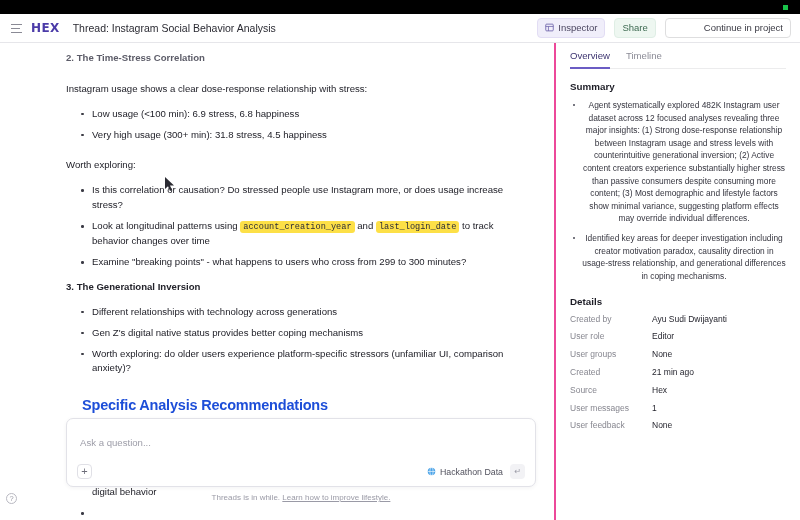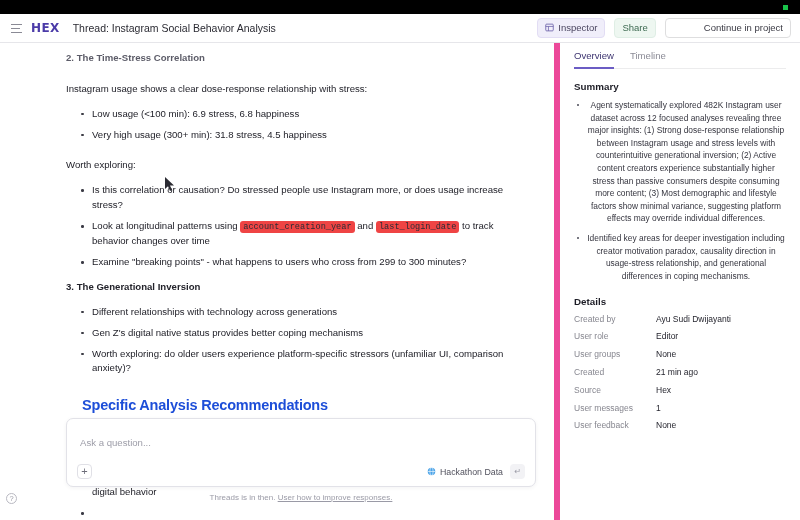--- a/index.html
+++ b/index.html
@@ -104,21 +104,21 @@
   ul.bl { list-style: none; margin: 0 8px 10px; padding: 0; }
   ul.bl > li {
     position: relative; padding-left: 18px; margin-bottom: 6px;
   }
   ul.bl > li::before {
     content: ""; position: absolute; left: 7px; top: 6px;
     width: 2.5px; height: 2.5px; border-radius: 50%; background: #3b3b45;
   }
   code {
     font-family: "Liberation Mono", monospace;
-    font-size: 8.6px; background: #ef4444; color: #2c2c36;
+    font-size: 8.6px; background: #fde047; color: #2c2c36;
     padding: 1px 3px; border-radius: 3px;
   }
 
   
   .cursor {
     position: absolute; left: 140px; top: 134px;
     width: 0; height: 0; pointer-events: none;
   }
   .cursor svg { display: block; }
 
@@ -155,21 +155,21 @@
   }
   .beta-note {
     text-align: center; font-size: 8px; color: #9a9aa6;
     margin-top: 6px;
   }
   .beta-note a { color: #9a9aa6; text-decoration: underline; cursor: pointer; }
 
   
   .right-panel {
     width: 246px; flex: none;
-    border-left: 6px solid #ec4899;
+    border-left: 2px solid #ec4899;
     background: #fff;
     padding: 0 14px;
     overflow: hidden;
   }
   .tabs { display: flex; gap: 16px; border-bottom: 1px solid #ececed; padding-top: 7px; }
   .tab {
     font-size: 9.6px; color: #8b8b96; padding-bottom: 6px;
     cursor: pointer; border-bottom: 2px solid transparent;
     margin-bottom: -1px;
   }
@@ -296,22 +296,22 @@
               <circle cx="6" cy="6" r="5" fill="#4aa3e8"></circle>
               <ellipse cx="6" cy="6" rx="2.2" ry="5" fill="none" stroke="#ffffff" stroke-width="0.8"></ellipse>
               <line x1="1" y1="6" x2="11" y2="6" stroke="#ffffff" stroke-width="0.8"></line>
             </svg>
             <span>Hackathon Data</span>
           </div>
           <div class="send-btn">↵</div>
         </div>
       </div>
       <div class="beta-note">
-        <span>Threads is in then.</span>
-        <a>User how to improve responses.</a>
+        <span>Threads is in while.</span>
+        <a>Learn how to improve lifestyle.</a>
       </div>
     </div>
   </div>
 
   <div class="right-panel">
     <div class="tabs">
       <div class="tab active">Overview</div>
       <div class="tab">Timeline</div>
     </div>
 

